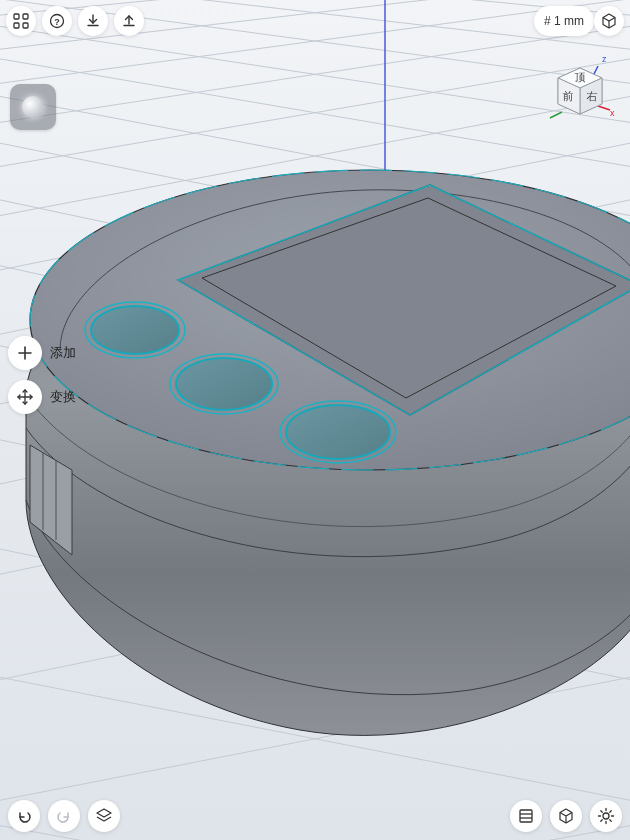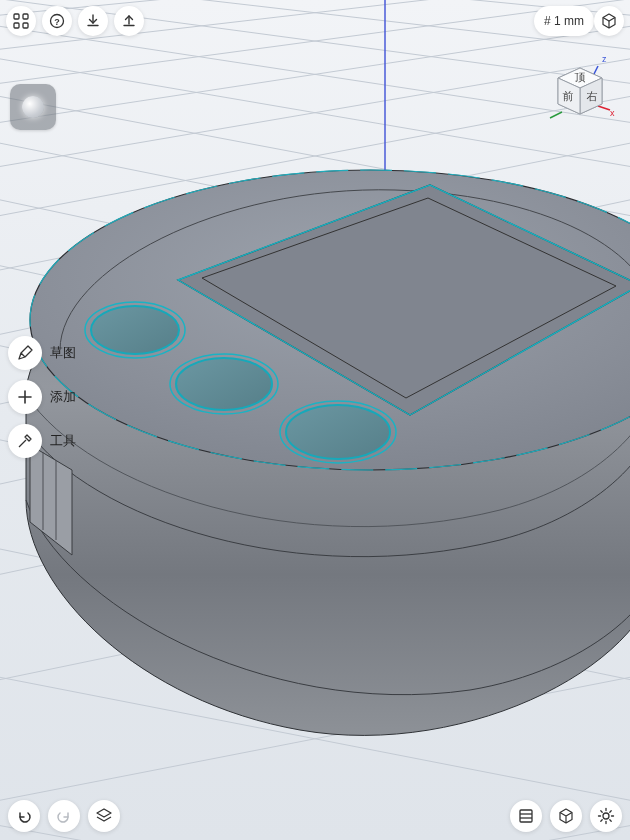--- a/index.html
+++ b/index.html
@@ -239,43 +239,35 @@
     <text x="40" y="33" text-anchor="middle" font-size="11" fill="#444">顶</text>
     <text x="28" y="52" text-anchor="middle" font-size="11" fill="#444">前</text>
     <text x="52" y="52" text-anchor="middle" font-size="11" fill="#444">右</text>
   </svg>
 </div>
 
 <div class="side-menu">
   <div class="side-item">
     <div class="circ">
         <svg width="18" height="18">
-          <path d="M3 15 L5 9 L12 2 L16 6 L9 13 Z M5 9 L9 13" fill="none" stroke="#333" stroke-width="1.3" stroke-linejoin="round"></path>
-        </svg>
-      </div>
-    <span class="lbl">草图</span>
-  </div>
-  <div class="side-item">
-    <div class="circ">
-        <svg width="18" height="18">
           <path d="M9 3 V15 M3 9 H15" stroke="#333" stroke-width="1.6" stroke-linecap="round"></path>
         </svg>
       </div>
     <span class="lbl">添加</span>
   </div>
   <div class="side-item">
     <div class="circ">
         <svg width="18" height="18">
-          <g fill="none" stroke="#333" stroke-width="1.3" stroke-linejoin="round">
-            <path d="M11 3 L15 7 L13 9 L9 5 Z"></path>
-            <path d="M10 8 L3 15"></path>
+          <g fill="none" stroke="#333" stroke-width="1.3" stroke-linecap="round" stroke-linejoin="round">
+            <path d="M9 2 V16 M2 9 H16"></path>
+            <path d="M9 2 L7 4 M9 2 L11 4 M9 16 L7 14 M9 16 L11 14 M2 9 L4 7 M2 9 L4 11 M16 9 L14 7 M16 9 L14 11"></path>
           </g>
         </svg>
       </div>
-    <span class="lbl">工具</span>
+    <span class="lbl">变换</span>
   </div>
 </div>
 
 <div class="bottom-left">
   <div class="circ-btn">
     <svg width="16" height="16">
         <path d="M12 5 A5 5 0 1 1 4 9" fill="none" stroke="#333" stroke-width="1.5" stroke-linecap="round"></path>
         <path d="M4 5 L4 9 L8 9" fill="none" stroke="#333" stroke-width="1.5" stroke-linecap="round" stroke-linejoin="round"></path>
       </svg>
   </div>

